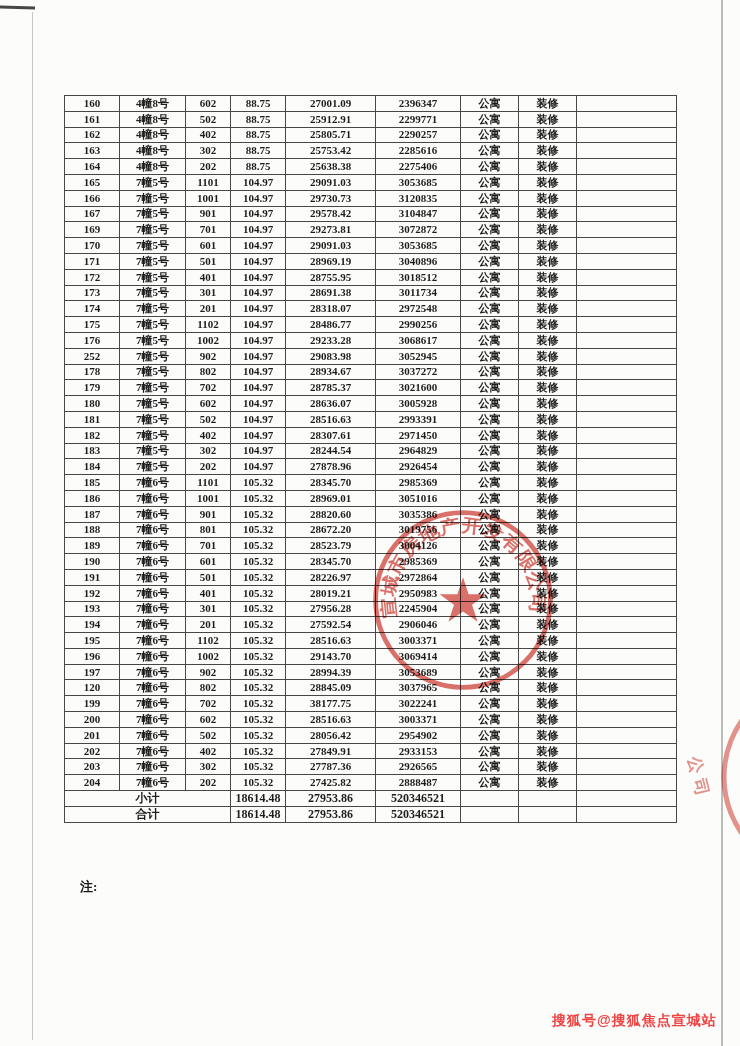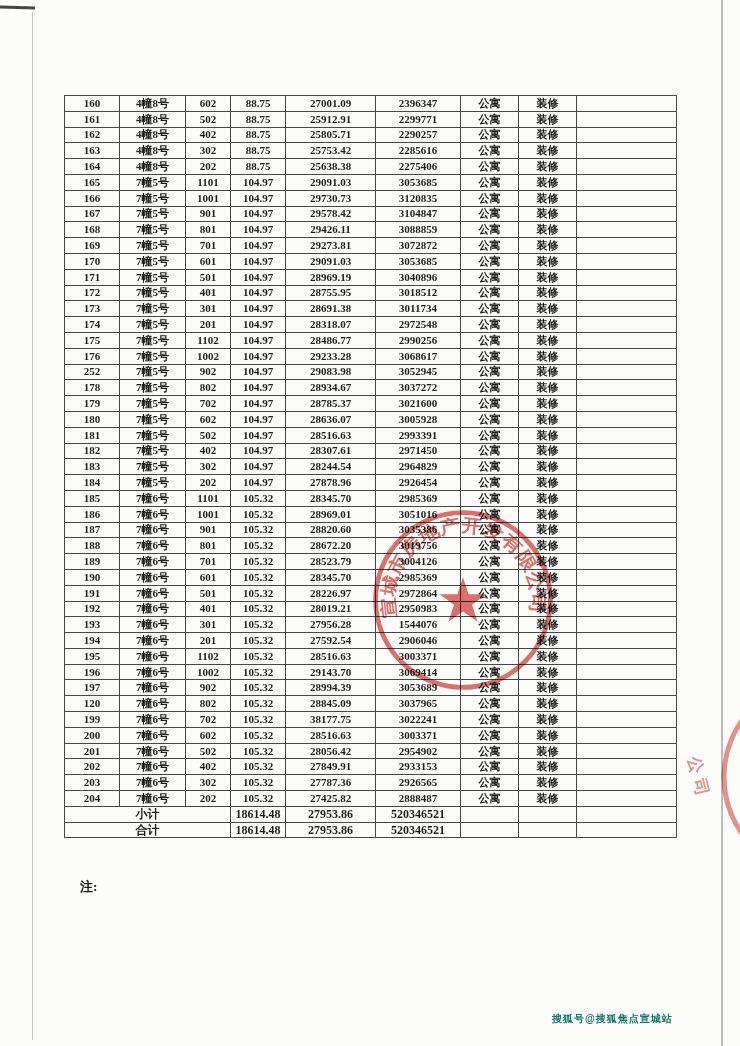--- a/index.html
+++ b/index.html
@@ -33,22 +33,22 @@
   }
   .price-table .summary td { font-size:12px; }
 
   .note {
     position:absolute; left:80px; top:878px;
     font-size:13px; font-weight:700; color:#191919;
   }
 
   .watermark {
     position:absolute; left:552px; top:1012px;
-    font-size:10px; font-weight:700; letter-spacing:1px;
-    color:#0f766e;
+    font-size:14px; font-weight:700; letter-spacing:1px;
+    color:#ef4444;
     font-family:"Liberation Sans", sans-serif;
   }
 
   .seal { position:absolute; mix-blend-mode:multiply; pointer-events:none; }
   .seal-main { left:368px; top:505px; opacity:0.72; }
   .seal-edge { left:650px; top:672px; opacity:0.55; }
   .seal text, .seal textPath {
     font-family:"Liberation Sans", sans-serif;
     font-weight:700;
     fill:#cf3a31;
@@ -158,31 +158,20 @@
           <td>7幢5号</td>
           <td>901</td>
           <td>104.97</td>
           <td>29578.42</td>
           <td>3104847</td>
           <td>公寓</td>
           <td>装修</td>
           <td></td>
         </tr>
         <tr>
-          <td>168</td>
-          <td>7幢5号</td>
-          <td>801</td>
-          <td>104.97</td>
-          <td>29426.11</td>
-          <td>3088859</td>
-          <td>公寓</td>
-          <td>装修</td>
-          <td></td>
-        </tr>
-        <tr>
           <td>169</td>
           <td>7幢5号</td>
           <td>701</td>
           <td>104.97</td>
           <td>29273.81</td>
           <td>3072872</td>
           <td>公寓</td>
           <td>装修</td>
           <td></td>
         </tr>
@@ -438,21 +427,21 @@
           <td>公寓</td>
           <td>装修</td>
           <td></td>
         </tr>
         <tr>
           <td>193</td>
           <td>7幢6号</td>
           <td>301</td>
           <td>105.32</td>
           <td>27956.28</td>
-          <td>1544076</td>
+          <td>2245904</td>
           <td>公寓</td>
           <td>装修</td>
           <td></td>
         </tr>
         <tr>
           <td>194</td>
           <td>7幢6号</td>
           <td>201</td>
           <td>105.32</td>
           <td>27592.54</td>

